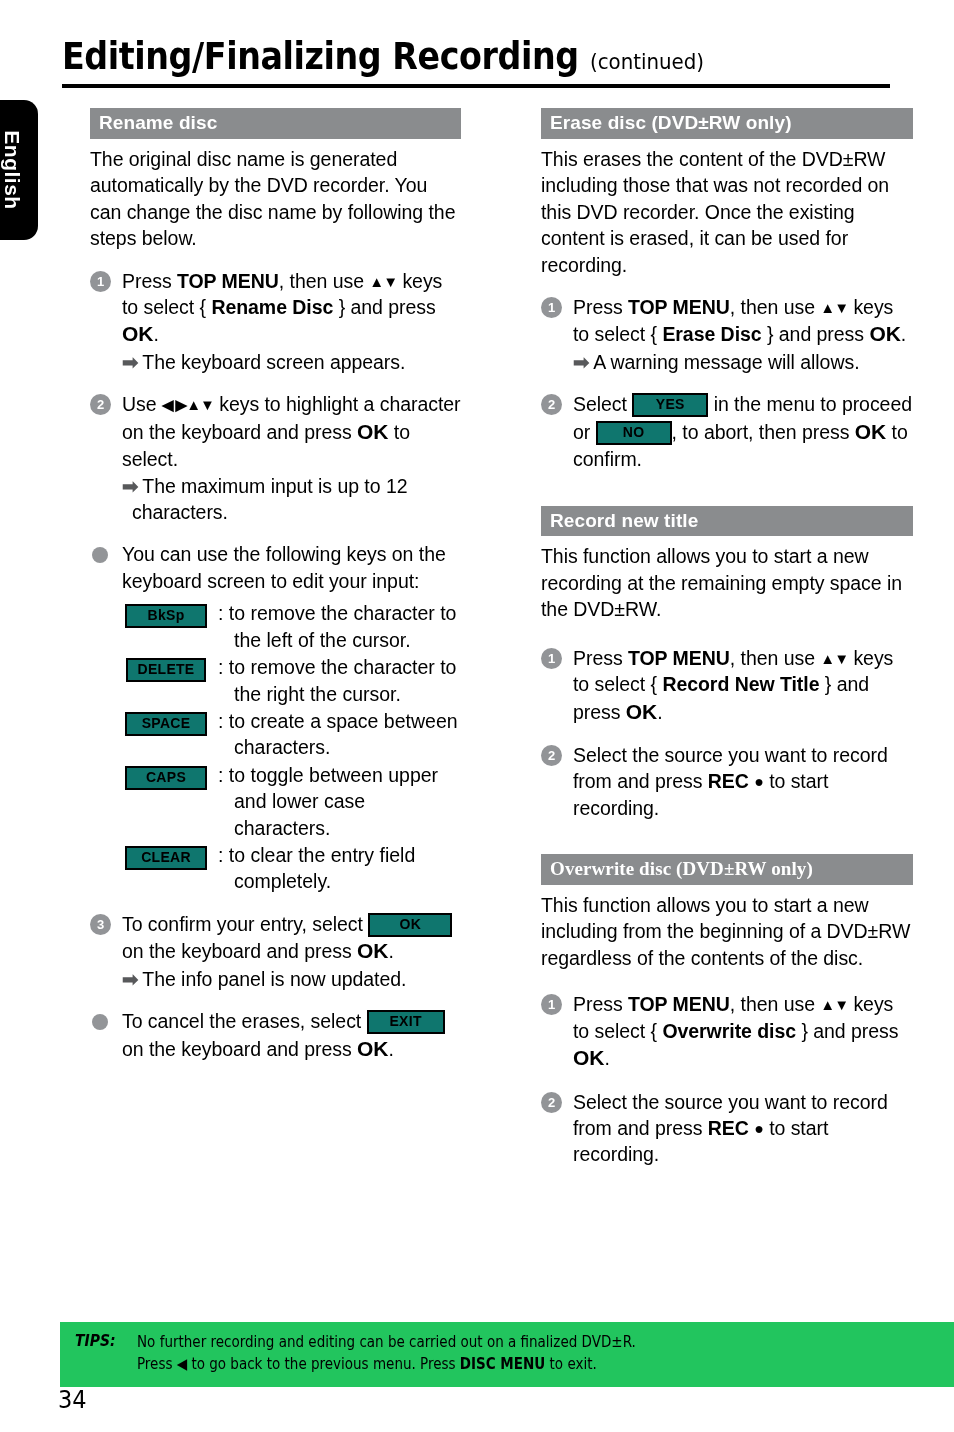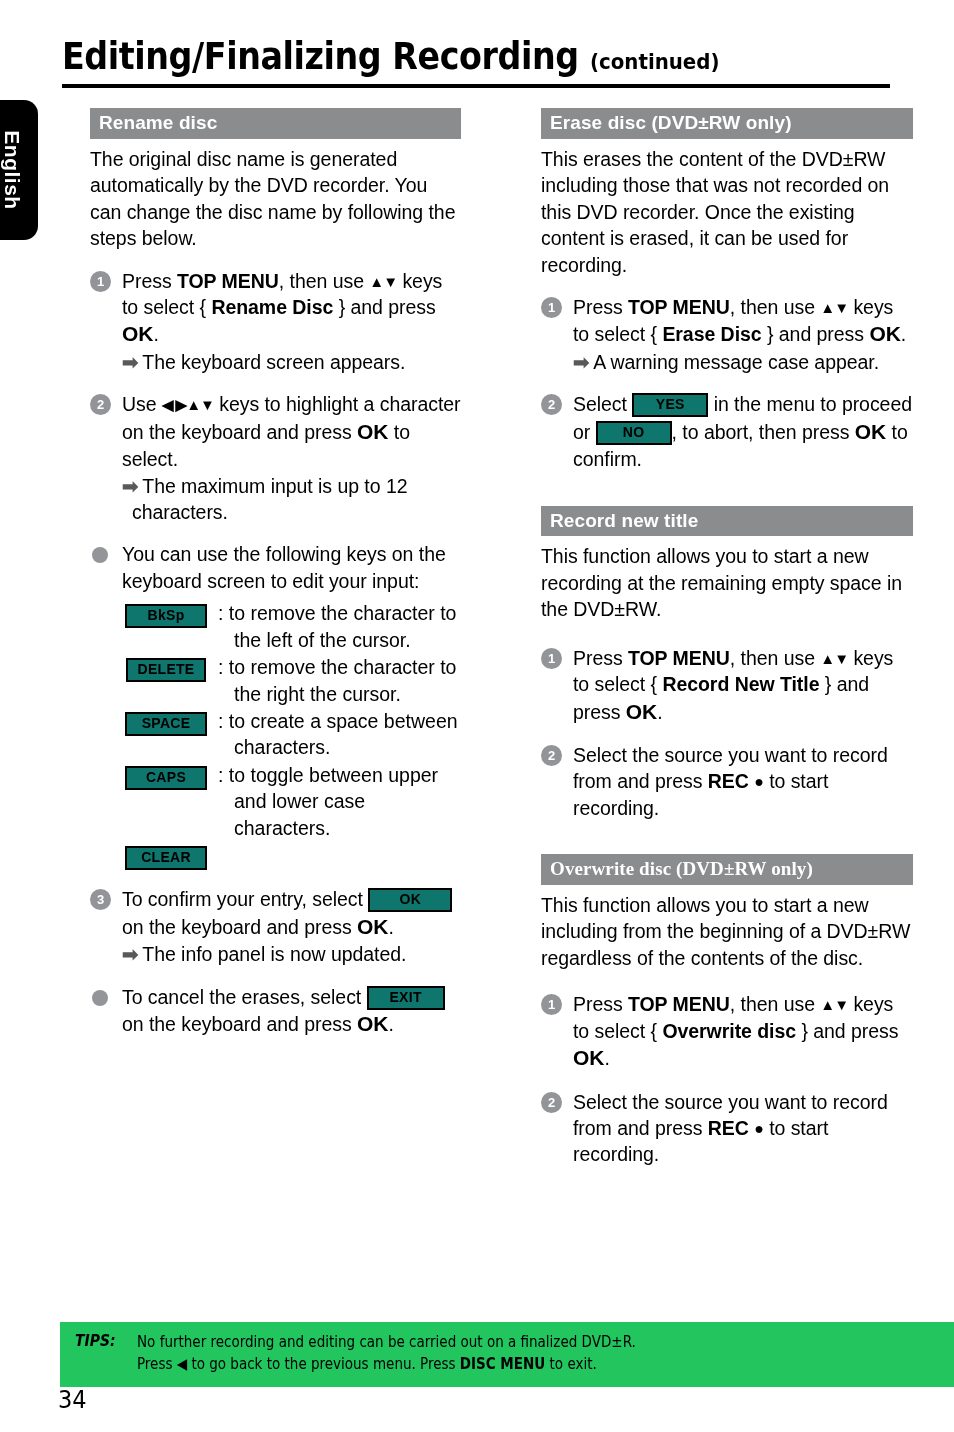--- a/index.html
+++ b/index.html
@@ -49,21 +49,21 @@
   .page-title {
     font-family: "DejaVu Sans Condensed", "Liberation Sans Narrow", "Liberation Sans", sans-serif;
     font-size: 37px;
     font-weight: bold;
     letter-spacing: -0.4px;
     line-height: 1.0;
     white-space: nowrap;
   }
   .page-title .cont {
     font-size: 22px;
-    font-weight: bold;
+    font-weight: normal;
     letter-spacing: 0;
   }
   .title-rule {
     margin-top: 9px;
     border-bottom: 4px solid #000000;
     width: 828px;
   }
 
   
   .col {
@@ -283,20 +283,23 @@
 
     <div class="keyrow">
       <div class="kcell"><span class="keycap w-wide">CAPS</span></div>
       <div class="dcell">
           <span class="desc-ind">: to toggle between upper and lower case characters.</span>
         </div>
     </div>
 
     <div class="keyrow">
       <div class="kcell"><span class="keycap w-wide">CLEAR</span></div>
+      <div class="dcell">
+          <span class="desc-ind">: to clear the entry field completely.</span>
+        </div>
     </div>
 
   </div>
 
   <div class="step">
     <span class="step-num">3</span>
     <span><span>To confirm your entry, select </span><span class="keycap w-ok">OK</span><span> on the keyboard and press </span><b class="ok">OK</b><span>.</span></span>
     <span class="sub"><span class="arrow">➡</span><span>The info panel is now updated.</span></span>
   </div>
 
@@ -308,21 +311,21 @@
 </div>
 
 <div class="col col-right">
 
   <div class="sec-bar">Erase disc (DVD±RW only)</div>
   <div class="sec-body">This erases the content of the DVD±RW including those that was not recorded on this DVD recorder. Once the existing content is erased, it can be used for recording.</div>
 
   <div class="step">
     <span class="step-num">1</span>
     <span><span>Press </span><b>TOP MENU</b><span>, then use </span><b class="nav-keys">▲▼</b><span> keys to select { </span><b>Erase Disc</b><span> } and press </span><b class="ok">OK</b><span>.</span></span>
-    <span class="sub"><span class="arrow">➡</span><span>A warning message case appear.</span></span>
+    <span class="sub"><span class="arrow">➡</span><span>A warning message will allows.</span></span>
   </div>
 
   <div class="step">
     <span class="step-num">2</span>
     <span><span>Select </span><span class="keycap w-yn">YES</span><span> in the menu to proceed or </span><span class="keycap w-yn">NO</span><span>, to abort, then press </span><b class="ok">OK</b><span> to confirm.</span></span>
   </div>
 
   <div class="sec-bar" style="margin-top:33px;">Record new title</div>
   <div class="sec-body">This function allows you to start a new recording at the remaining empty space in the DVD±RW.</div>
 

